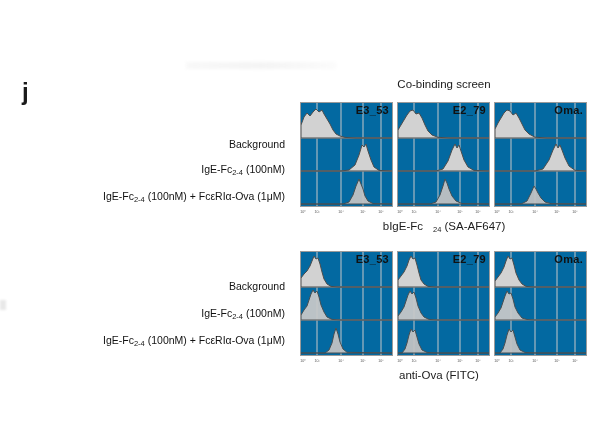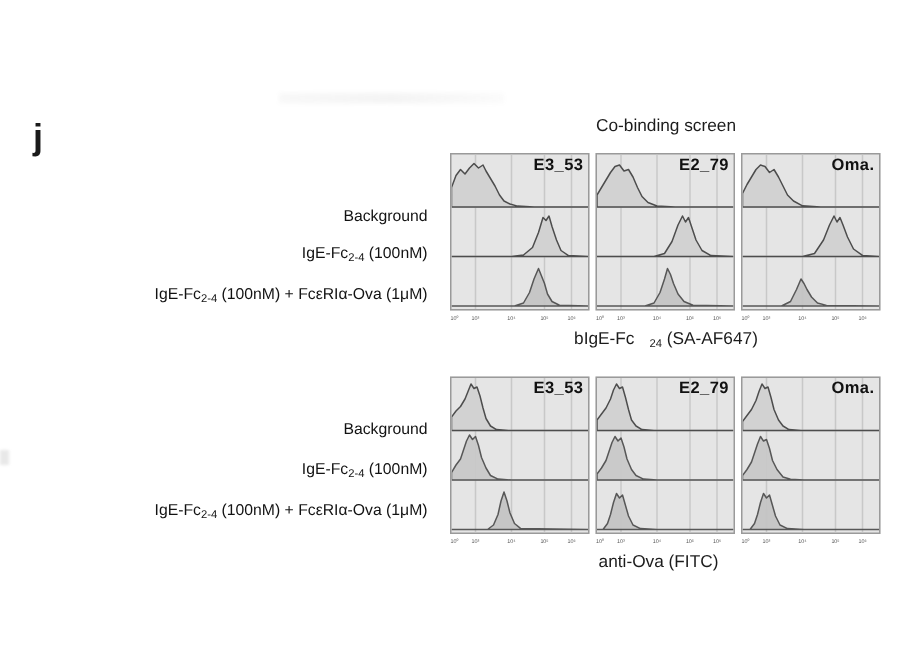--- a/index.html
+++ b/index.html
@@ -57,21 +57,21 @@
     left:300px;
     display:flex;
     gap:4px;
   }
   .panel{
     position:relative;
     width:93px;
     height:105px;
     box-sizing:border-box;
     border:1px solid #9a9a9a;
-    background:#e5e5e5;
+    background:#0369a1;
     overflow:hidden;
   }
   .panel .clone-label{
     position:absolute;
     right:3px; top:1px;
     font-size:11px;
     font-weight:bold;
     color:#111;
     letter-spacing:0.3px;
     z-index:6;

